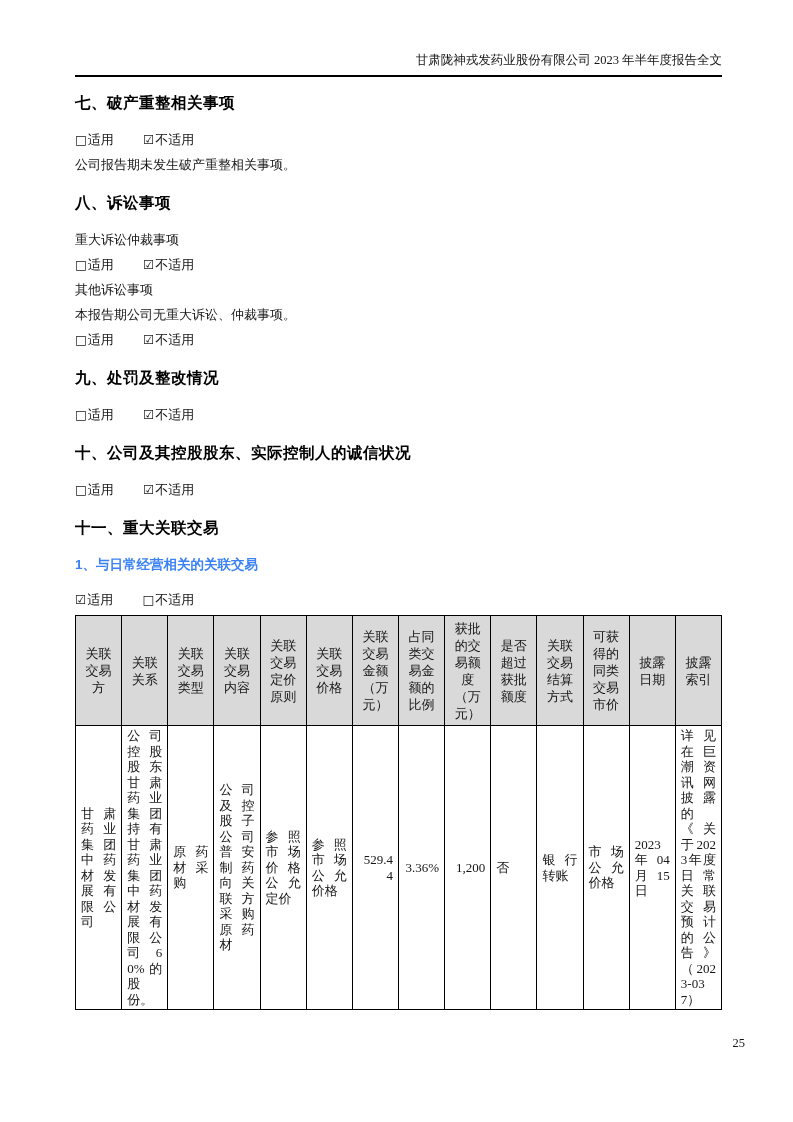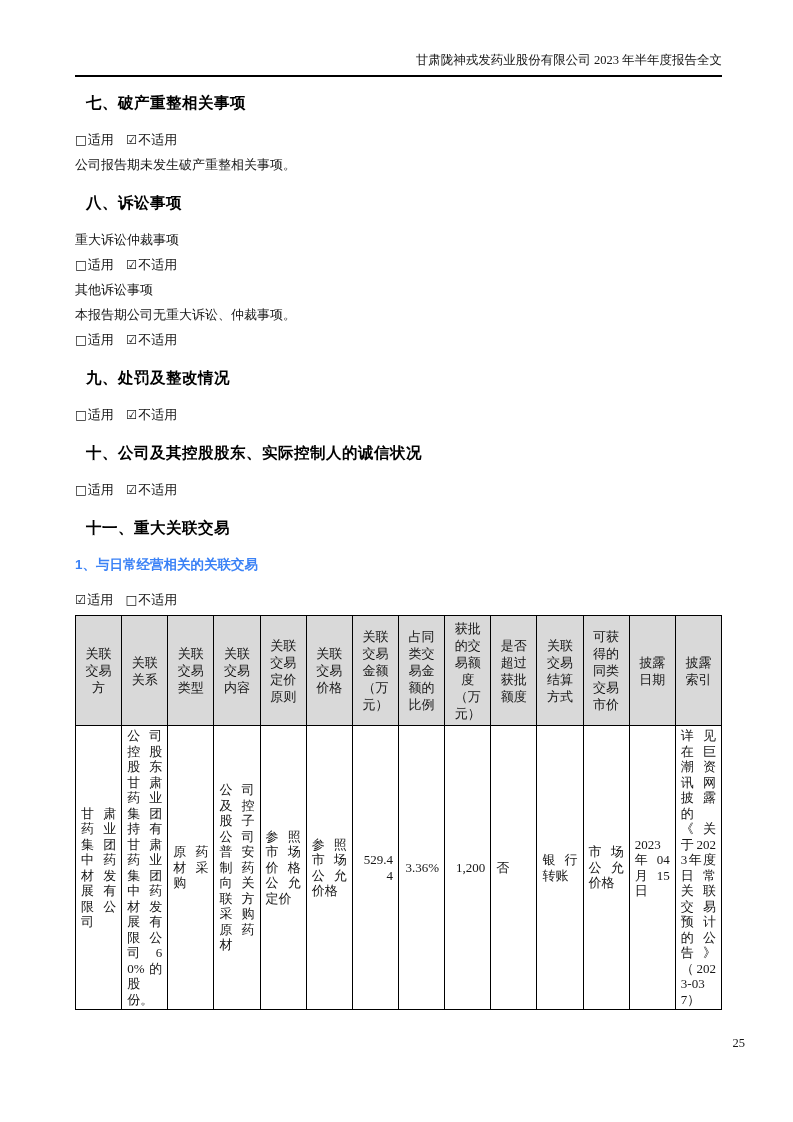--- a/index.html
+++ b/index.html
@@ -19,39 +19,39 @@
     font-size:12.5px;
     line-height:17px;
     padding-bottom:6px;
     border-bottom:2px solid #000;
   }
   h2.sec{
     font-family:"Liberation Sans","DejaVu Sans",sans-serif;
     font-size:15.5px;
     font-weight:bold;
     color:#000;
-    margin:15px 0 14px 11px;
+    margin:15px 0 14px 0;
     line-height:21px;
     letter-spacing:0.5px;
   }
   h3.sub{
     font-family:"Liberation Sans","DejaVu Sans",sans-serif;
     font-size:13.5px;
     font-weight:bold;
     color:#3b82f6;
     margin:17px 0 13px 0;
     line-height:19px;
   }
   p.line{
     font-size:13px;
     line-height:25px;
     margin:0;
   }
   .cb-opt{white-space:nowrap;}
-  .cb-opt + .cb-opt{margin-left:9px;}
+  .cb-opt + .cb-opt{margin-left:26px;}
   .box{
     font-family:"DejaVu Sans","Liberation Sans",sans-serif;
     font-size:12.5px;
     margin-right:1px;
   }
   table.rel{
     border-collapse:collapse;
     table-layout:fixed;
     width:647px;
     margin-top:3px;

